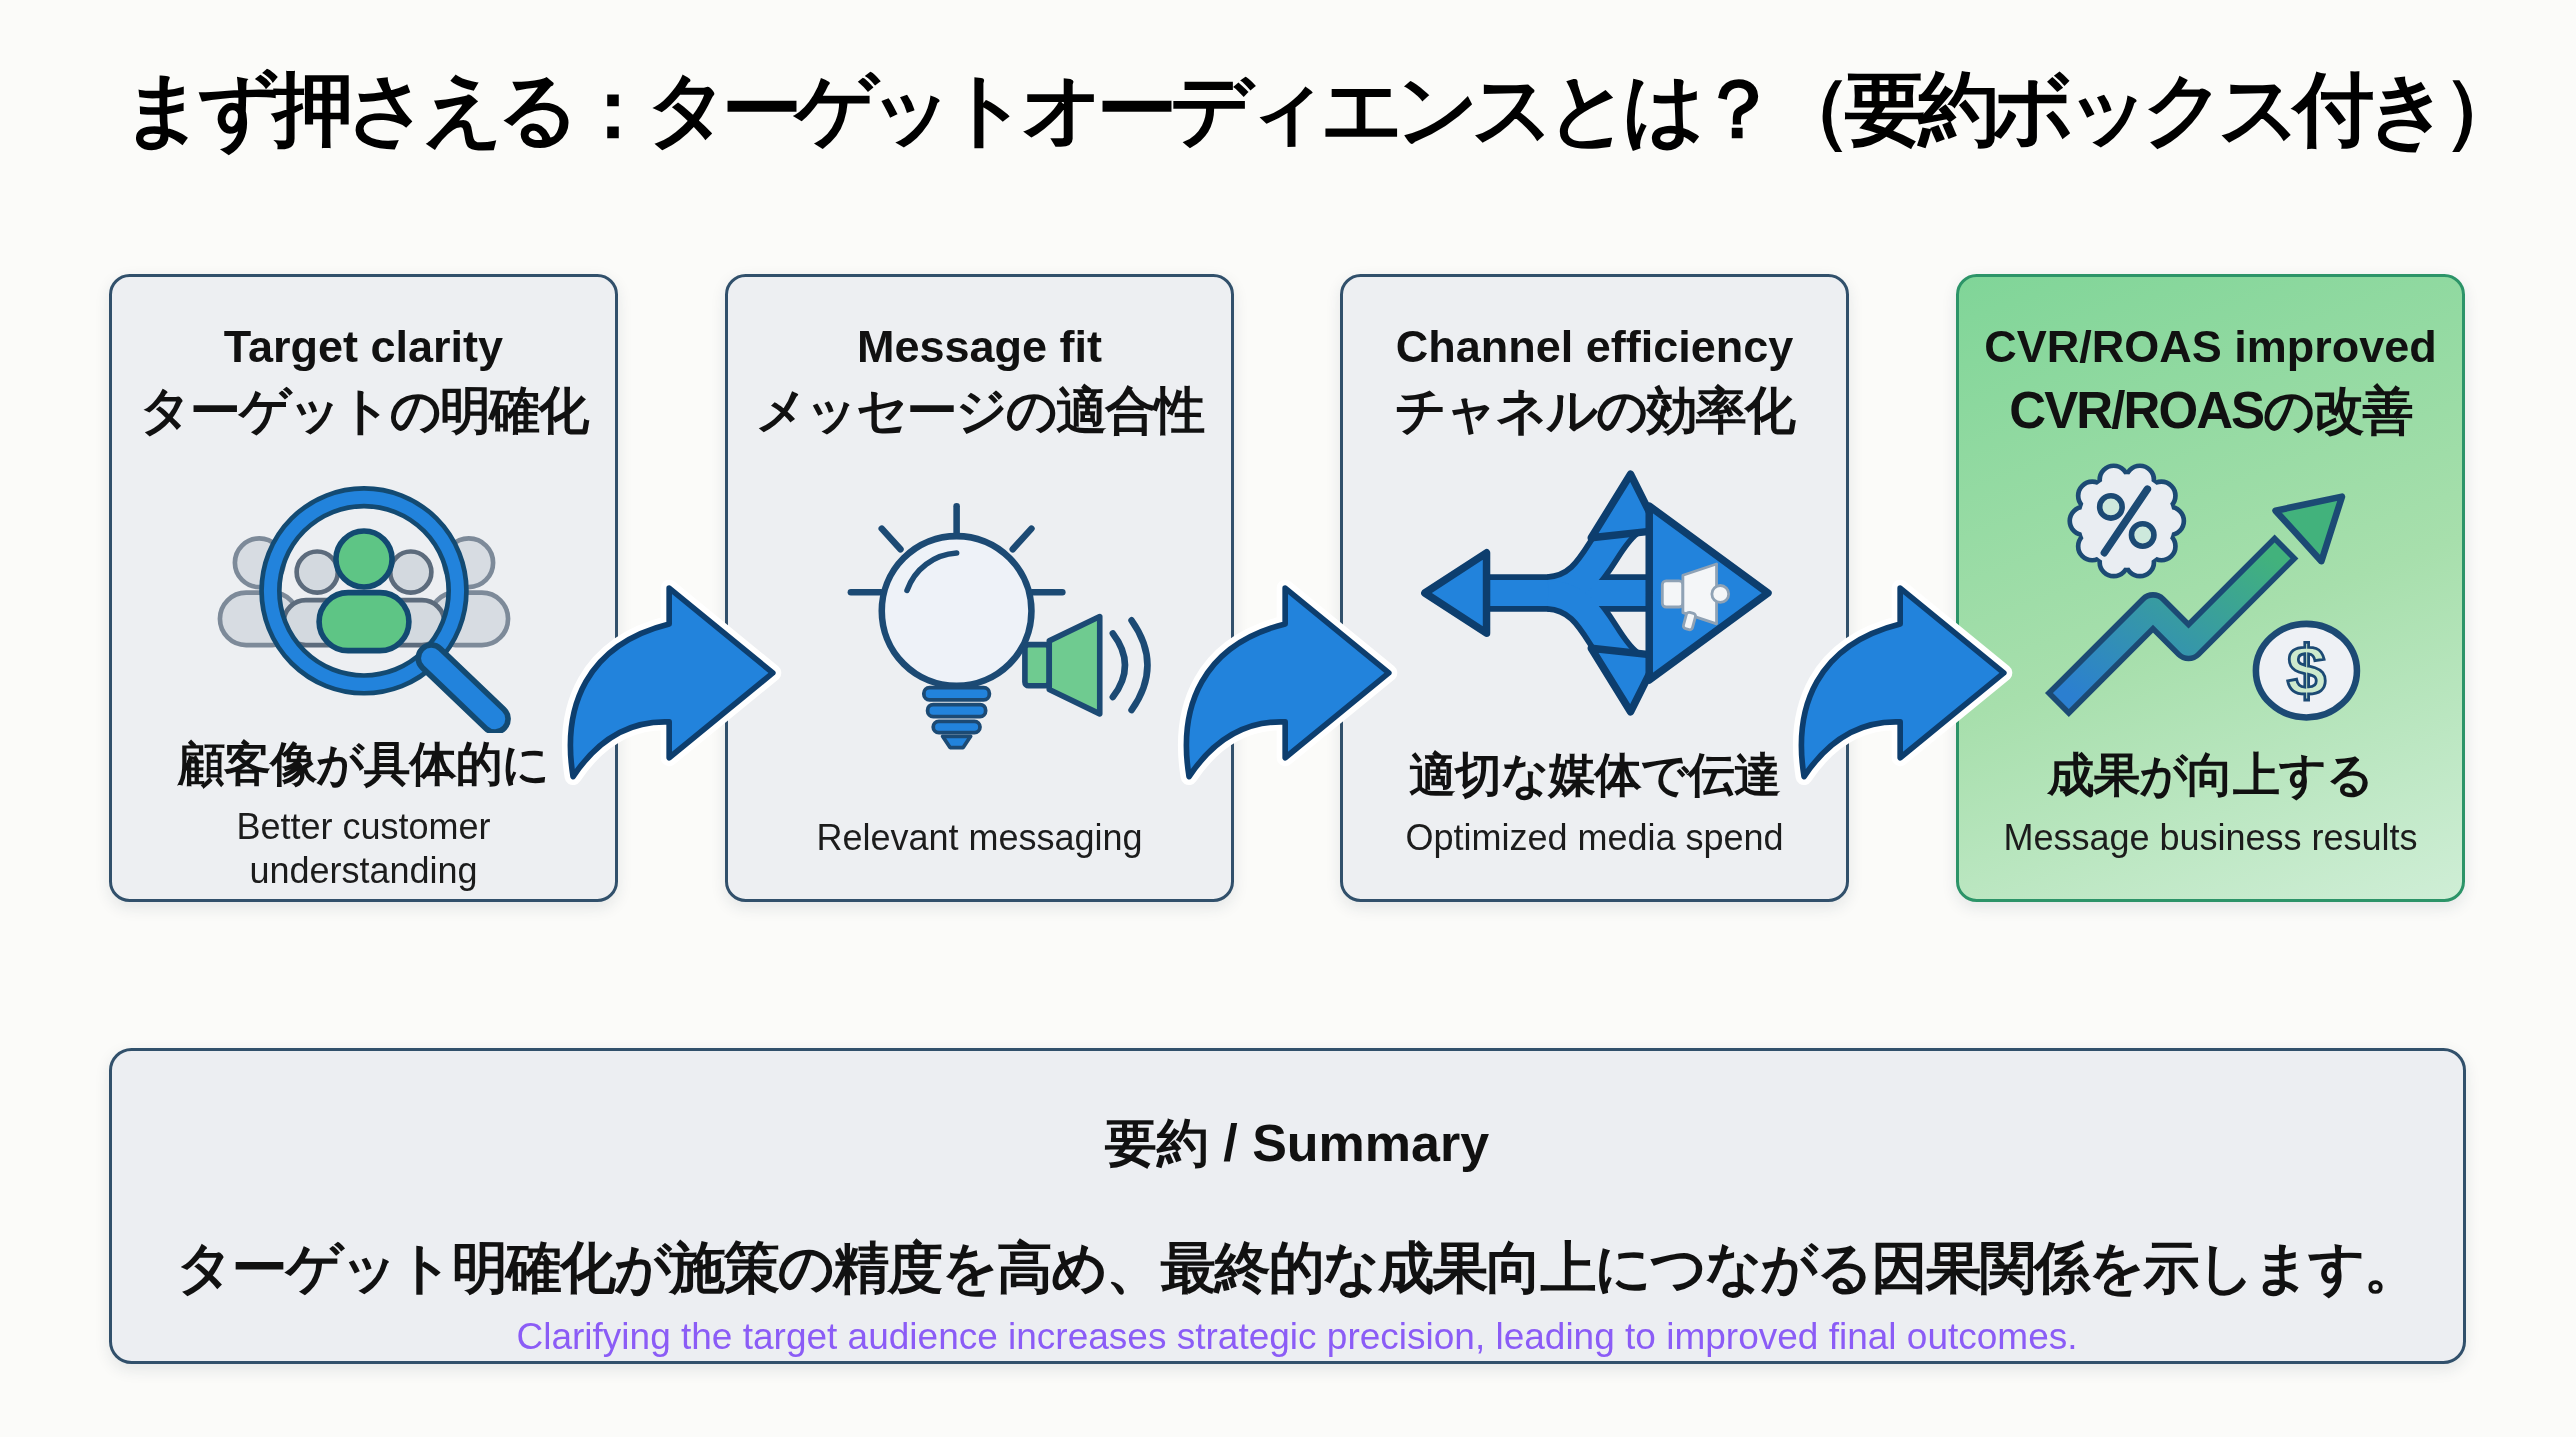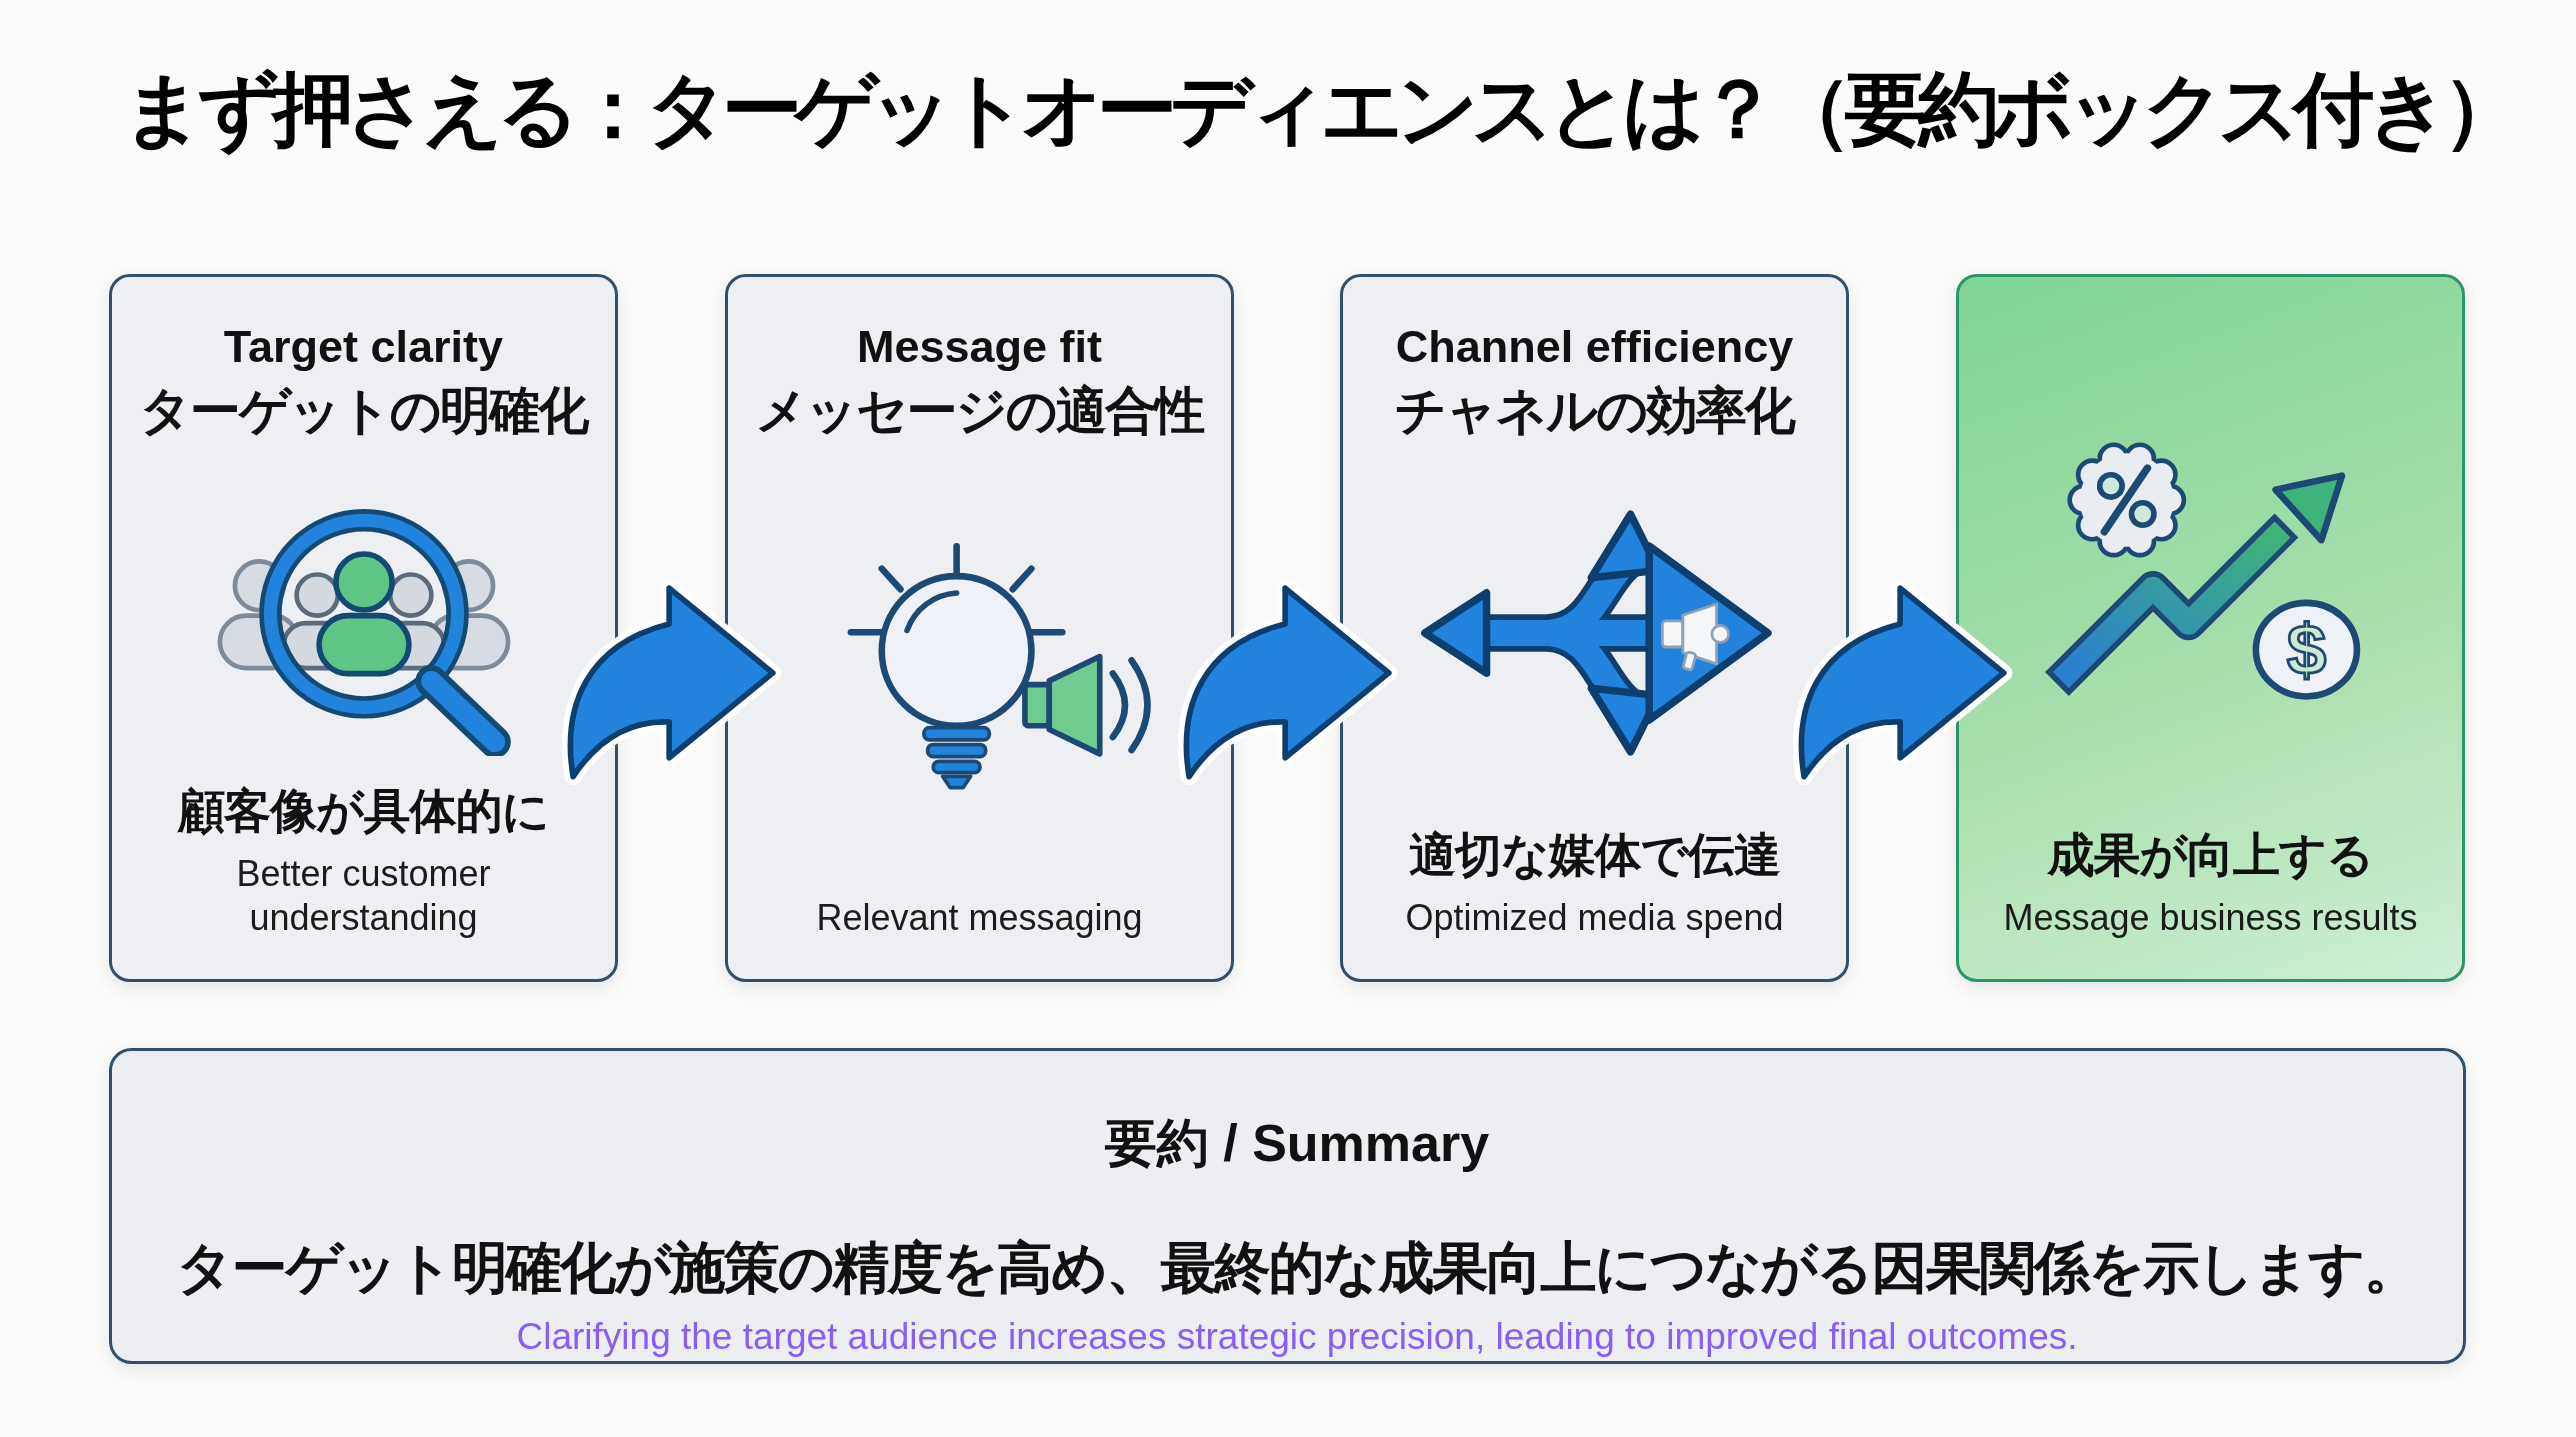--- a/index.html
+++ b/index.html
@@ -6,21 +6,21 @@
   body{font-family:"Liberation Sans",sans-serif;color:#111;}
   .stage{position:relative;width:2576px;height:1438px;overflow:hidden;background:#fbfbf9;}
 
   .page-title{
     position:absolute;left:122px;top:56px;
     font-size:81px;font-weight:bold;letter-spacing:-7.5px;
     color:#000000;white-space:nowrap;
   }
 
   .card{
-    position:absolute;top:274px;width:509px;height:708px;box-sizing:border-box;
+    position:absolute;top:274px;width:509px;height:628px;box-sizing:border-box;
     border:3.7px solid #31506b;border-radius:20.6px;background:#edeff2;
     display:flex;flex-direction:column;align-items:center;
     padding:43px 19px 39px;
     box-shadow:0 5.6px 15px rgba(30,50,70,.10);
   }
   .card--result{
     border-color:#2c9468;
     background:linear-gradient(160deg,#80d598 0%,#a7dfac 55%,#cfeed6 100%);
   }
   .c1{left:109px}.c2{left:725px}.c3{left:1340px}.c4{left:1956px}
@@ -137,20 +137,24 @@
         <rect x="296" y="176" width="10" height="18" rx="3" transform="rotate(15 301 185)" fill="#f4f6f8" stroke="#8fa2b5" stroke-width="3"></rect>
       </svg>
     </div>
     <div class="benefit">
       <div class="ja">適切な媒体で伝達</div>
       <div class="en">Optimized media spend</div>
     </div>
   </section>
 
   <section class="card card--result c4">
+    <div class="card-title">
+      <div class="en">CVR/ROAS improved</div>
+      <div class="ja">CVR/ROASの改善</div>
+    </div>
     <div class="icon-area">
       <svg width="356" height="290" viewBox="0 0 380 310">
         <defs>
           <linearGradient id="g4" x1="0" y1="1" x2="1" y2="0">
             <stop offset="0" stop-color="#2b7fd0"></stop>
             <stop offset="1" stop-color="#42b27c"></stop>
           </linearGradient>
         </defs>
         <g>
           <circle cx="146" cy="78" r="15" fill="#e9edf2" stroke="#1c4a74" stroke-width="5"></circle>

